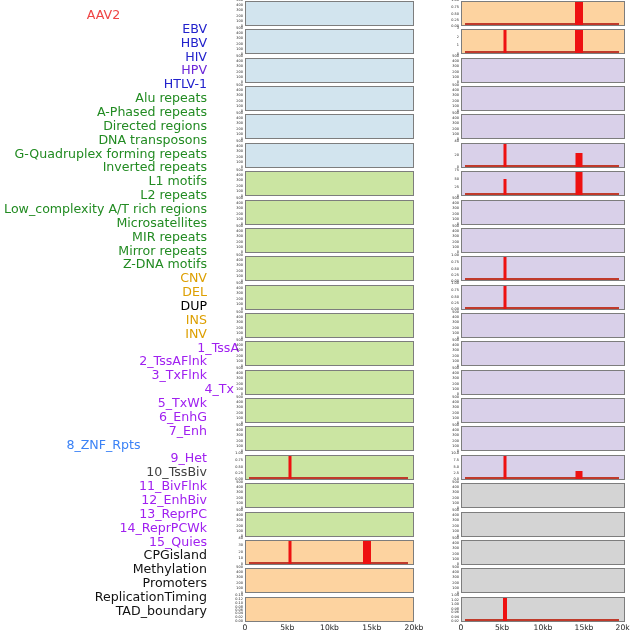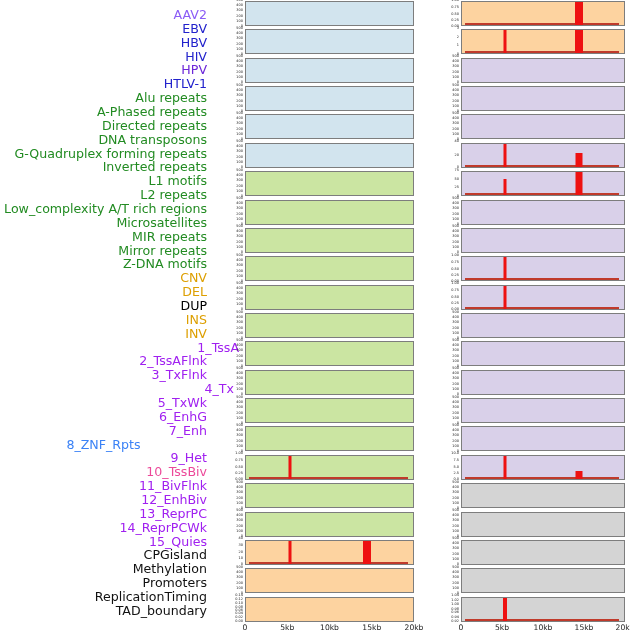--- a/index.html
+++ b/index.html
@@ -24,29 +24,29 @@
   .xlab{
     position:absolute;font-size:7.6px;color:#222;transform:translateX(-50%);
     white-space:nowrap;
   }
 </style>
 </head>
 <body>
 
 <div id="fig">
   <div id="label-col">
-      <div class="rowlabel" style="top: 8px; color: #8b5cf6;">AAV2</div>
+      <div class="rowlabel" style="top: 8px; color: #ef4444; text-align: center;">AAV2</div>
       <div class="rowlabel" style="top: 21.9px; color: rgb(34, 34, 204);">EBV</div>
       <div class="rowlabel" style="top: 35.7px; color: rgb(34, 34, 204);">HBV</div>
       <div class="rowlabel" style="top: 49.6px; color: rgb(34, 34, 204);">HIV</div>
       <div class="rowlabel" style="top: 63.4px; color: #6d28d9;">HPV</div>
       <div class="rowlabel" style="top: 77.3px; color: rgb(34, 34, 204);">HTLV-1</div>
       <div class="rowlabel" style="top: 91.1px; color: rgb(34, 139, 34);">Alu repeats</div>
       <div class="rowlabel" style="top: 105px; color: rgb(34, 139, 34);">A-Phased repeats</div>
-      <div class="rowlabel" style="top: 118.9px; color: rgb(34, 139, 34);">Directed repeats</div>
+      <div class="rowlabel" style="top: 118.9px; color: rgb(34, 139, 34);">Directed regions</div>
       <div class="rowlabel" style="top: 132.7px; color: rgb(34, 139, 34);">DNA transposons</div>
       <div class="rowlabel" style="top: 146.6px; color: rgb(34, 139, 34);">G-Quadruplex forming repeats</div>
       <div class="rowlabel" style="top: 160.4px; color: rgb(34, 139, 34);">Inverted repeats</div>
       <div class="rowlabel" style="top: 174.3px; color: rgb(34, 139, 34);">L1 motifs</div>
       <div class="rowlabel" style="top: 188.1px; color: rgb(34, 139, 34);">L2 repeats</div>
       <div class="rowlabel" style="top: 202px; color: rgb(34, 139, 34);">Low_complexity A/T rich regions</div>
       <div class="rowlabel" style="top: 215.9px; color: rgb(34, 139, 34);">Microsatellites</div>
       <div class="rowlabel" style="top: 229.7px; color: rgb(34, 139, 34);">MIR repeats</div>
       <div class="rowlabel" style="top: 243.6px; color: rgb(34, 139, 34);">Mirror repeats</div>
       <div class="rowlabel" style="top: 257.4px; color: rgb(34, 139, 34);">Z-DNA motifs</div>
@@ -57,21 +57,21 @@
       <div class="rowlabel" style="top: 326.7px; color: rgb(221, 159, 0);">INV</div>
       <div class="rowlabel" style="top: 340.6px; color: rgb(160, 32, 240); margin-left: 32px;">1_TssA</div>
       <div class="rowlabel" style="top: 354.4px; color: rgb(160, 32, 240);">2_TssAFlnk</div>
       <div class="rowlabel" style="top: 368.3px; color: rgb(160, 32, 240);">3_TxFlnk</div>
       <div class="rowlabel" style="top: 382.1px; color: rgb(160, 32, 240); padding-left: 27px;">4_Tx</div>
       <div class="rowlabel" style="top: 396px; color: rgb(160, 32, 240);">5_TxWk</div>
       <div class="rowlabel" style="top: 409.9px; color: rgb(160, 32, 240);">6_EnhG</div>
       <div class="rowlabel" style="top: 423.7px; color: rgb(160, 32, 240);">7_Enh</div>
       <div class="rowlabel" style="top: 437.6px; color: #3b82f6; text-align: center;">8_ZNF_Rpts</div>
       <div class="rowlabel" style="top: 451.4px; color: rgb(160, 32, 240);">9_Het</div>
-      <div class="rowlabel" style="top: 465.3px; color: #ec4899;">10_TssBiv</div>
+      <div class="rowlabel" style="top: 465.3px; color: #404040;">10_TssBiv</div>
       <div class="rowlabel" style="top: 479.1px; color: rgb(160, 32, 240);">11_BivFlnk</div>
       <div class="rowlabel" style="top: 493px; color: rgb(160, 32, 240);">12_EnhBiv</div>
       <div class="rowlabel" style="top: 506.9px; color: rgb(160, 32, 240);">13_ReprPC</div>
       <div class="rowlabel" style="top: 520.7px; color: rgb(160, 32, 240);">14_ReprPCWk</div>
       <div class="rowlabel" style="top: 534.6px; color: rgb(160, 32, 240);">15_Quies</div>
       <div class="rowlabel" style="top: 548.4px; color: rgb(17, 17, 17);">CPGisland</div>
       <div class="rowlabel" style="top: 562.3px; color: rgb(17, 17, 17);">Methylation</div>
       <div class="rowlabel" style="top: 576.1px; color: rgb(17, 17, 17);">Promoters</div>
       <div class="rowlabel" style="top: 590px; color: rgb(17, 17, 17);">ReplicationTiming</div>
       <div class="rowlabel" style="top: 603.9px; color: rgb(17, 17, 17);">TAD_boundary</div>

